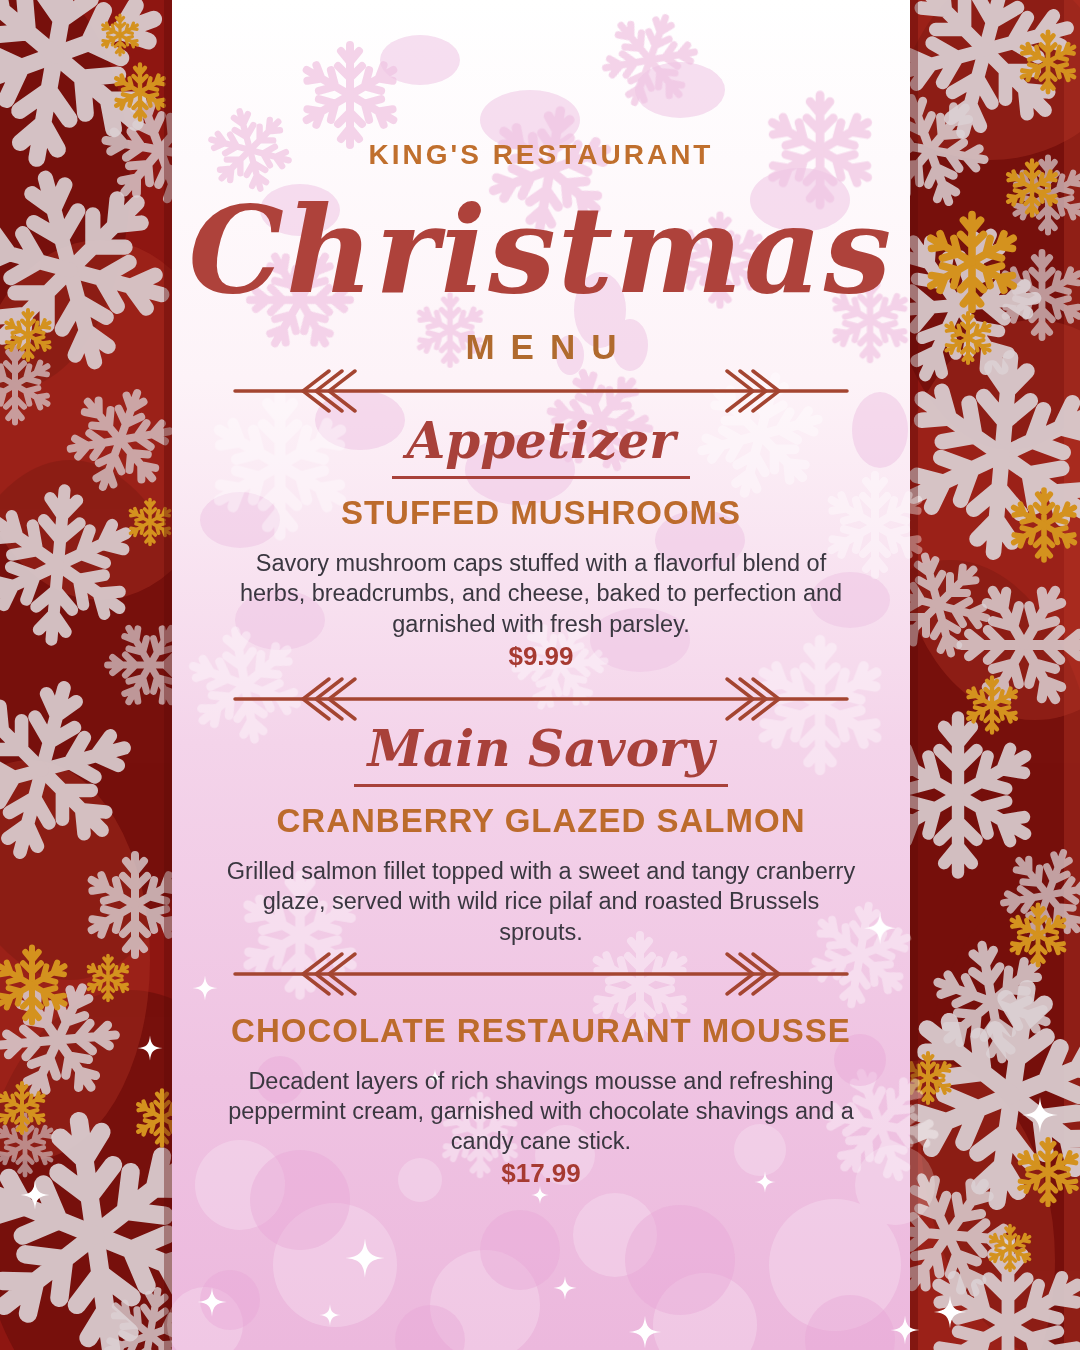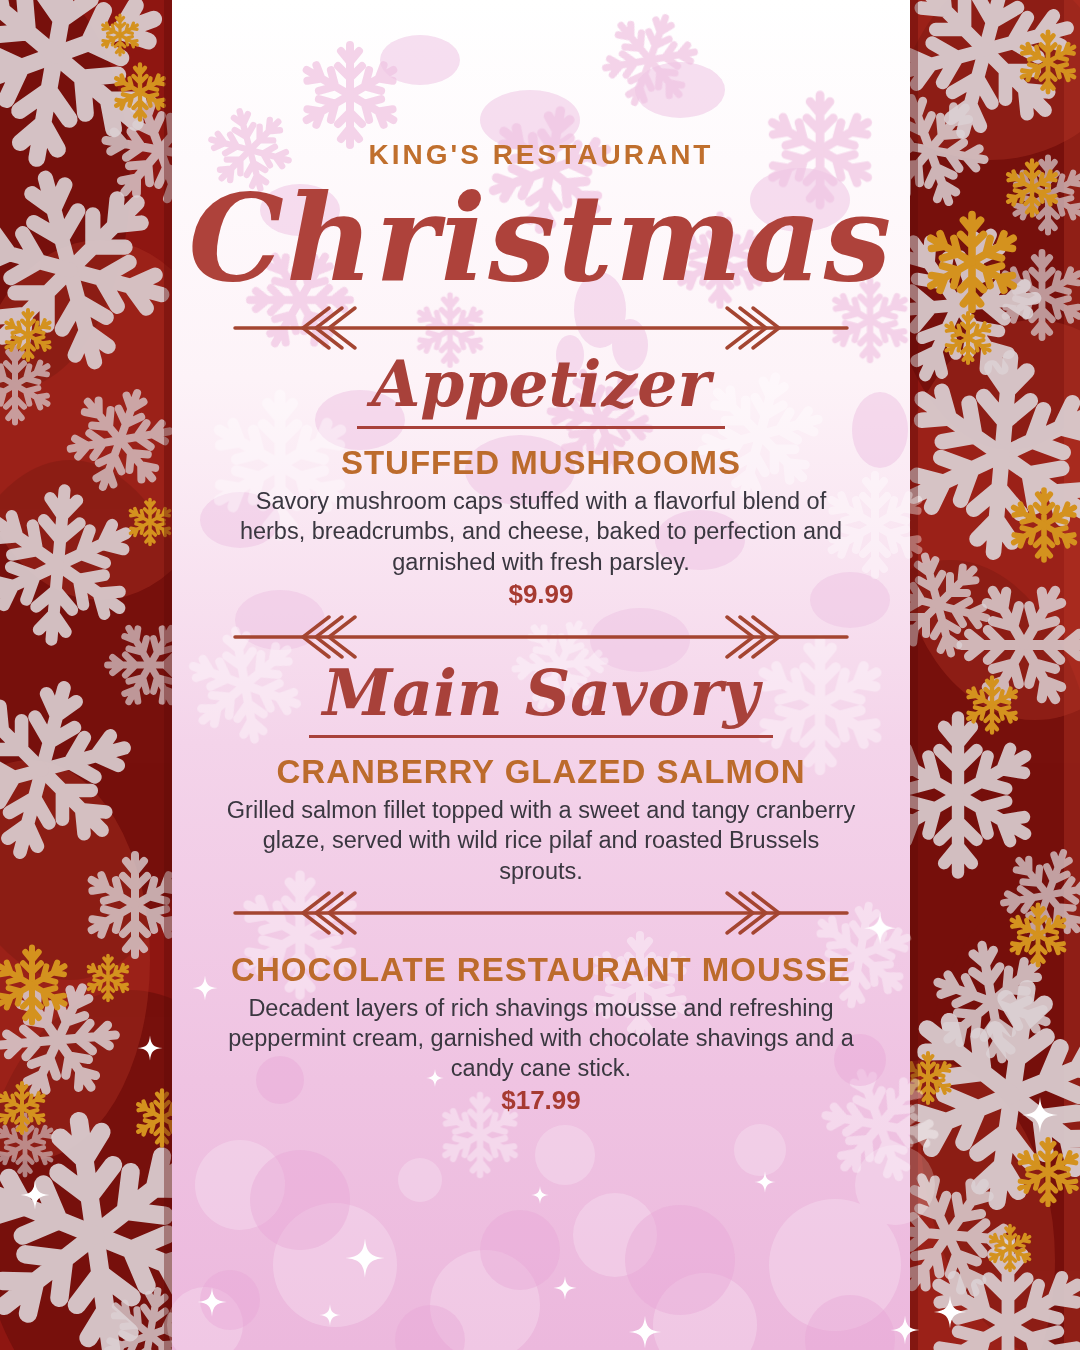--- a/index.html
+++ b/index.html
@@ -10,41 +10,41 @@
   .bg{position:absolute;inset:0;z-index:0;}
   .content{
     position:absolute;left:172px;top:0;width:738px;height:100%;
     z-index:1;text-align:center;
   }
   .restaurant{
     padding-top:140px;font-size:28px;font-weight:bold;letter-spacing:3px;
     color:#c06f2d;line-height:1.1;
   }
   .script-title{
-    margin:4px;font-family:"DejaVu Serif",serif;font-style:italic;font-weight:bold;
+    margin:16px;font-family:"DejaVu Serif",serif;font-style:italic;font-weight:bold;
     font-size:120px;line-height:1.05;color:#ae423b;letter-spacing:2px;
   }
   .menu-word{
     margin-top:12px;font-size:35px;font-weight:bold;letter-spacing:16px;
     text-indent:16px;color:#b06a2e;line-height:1;
   }
   .divider{display:block;margin:22px auto 0;}
   .menu-section .divider{margin-top:4px;}
   .script-wrap{margin-top:2px;}
   .script-heading{
     display:inline-block;font-family:"DejaVu Serif",serif;font-style:italic;font-weight:bold;
-    font-size:63px;line-height:1;color:#a8413a;
+    font-size:50px;line-height:1;color:#a8413a;
     border-bottom:3px solid #a8413a;padding:0 14px 10px;
   }
   .item-name{
     margin:14px 0 0;font-size:33px;font-weight:800;letter-spacing:1px;
     color:#bc6b2c;line-height:1.2;
   }
   .item-desc{
-    margin:4px auto 0;max-width:632px;font-size:23.5px;line-height:1.28;
+    margin:16px auto 0;max-width:632px;font-size:23.5px;line-height:1.28;
     color:#3a3740;
   }
   .item-price{
     margin-top:2px;font-size:26px;font-weight:800;color:#a63a31;line-height:1.2;
   }
 </style>
 </head>
 <body>
 
 <div class="canvas">
@@ -237,20 +237,21 @@
       <use href="#spark" transform="translate(540,1195) scale(0.5)"></use>
       <use href="#spark" transform="translate(905,1330) scale(0.8)"></use>
     </g>
   </svg>
 
   <div class="content">
 
     <header>
       <div class="restaurant">KING'S RESTAURANT</div>
       <h1 class="script-title">Christmas</h1>
+      <div class="menu-word">MENU</div>
     </header>
 
     <section class="menu-section">
       <svg class="divider" width="616" height="46" viewBox="0 0 616 46" aria-hidden="true">
         <g stroke="#a44531" stroke-width="3.5" fill="none" stroke-linecap="round">
           <line x1="2" y1="23" x2="614" y2="23"></line>
           <path d="M96,3 L70,23 L96,43"></path>
             <path d="M109,3 L83,23 L109,43"></path>
             <path d="M122,3 L96,23 L122,43"></path>
           <path d="M494,3 L520,23 L494,43"></path>

